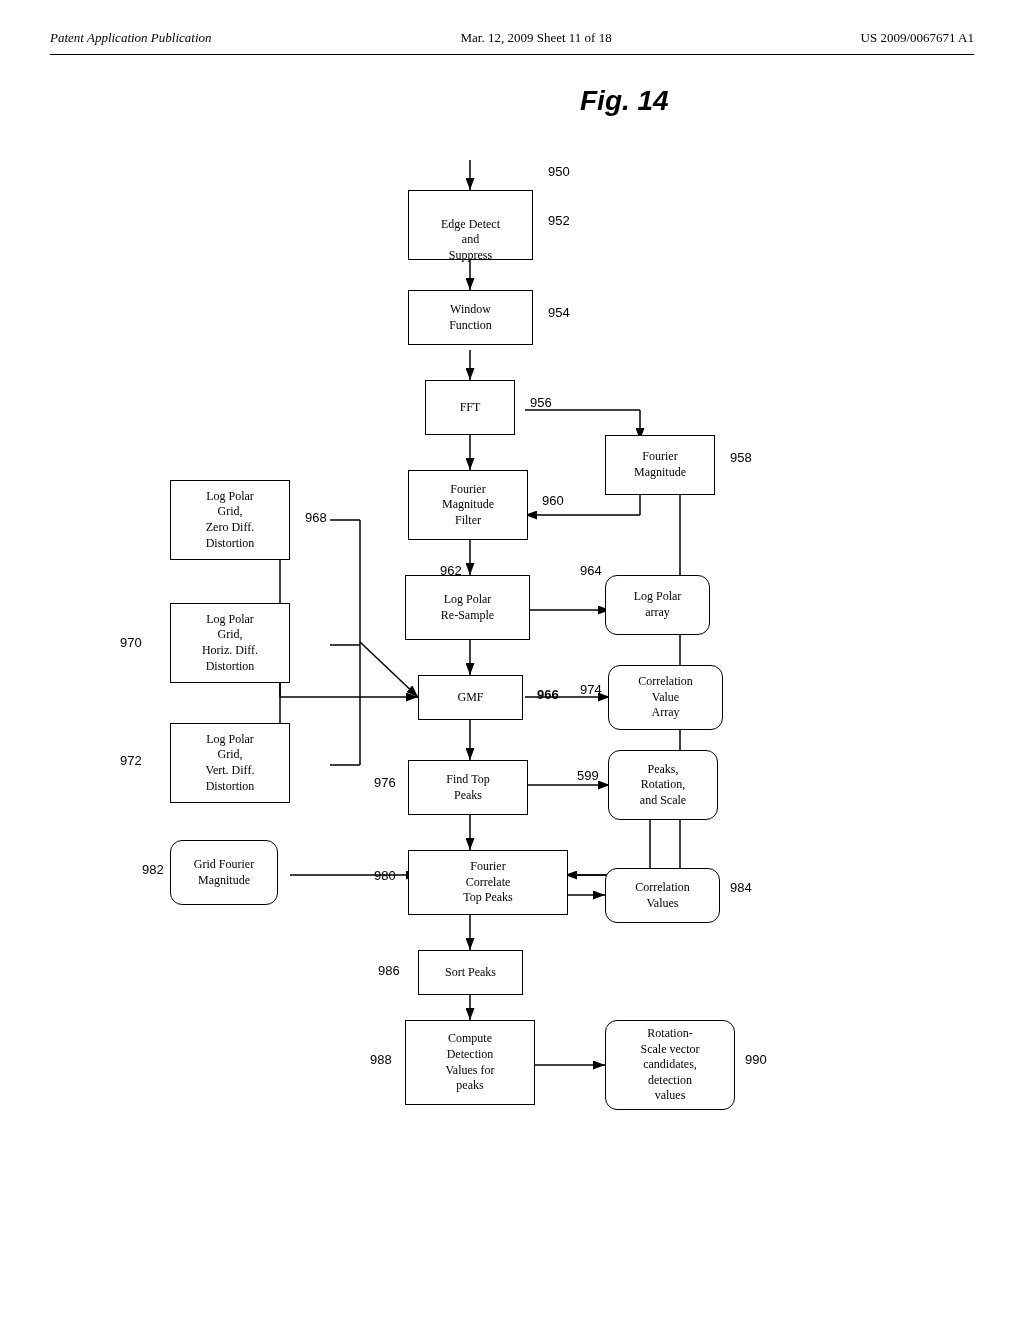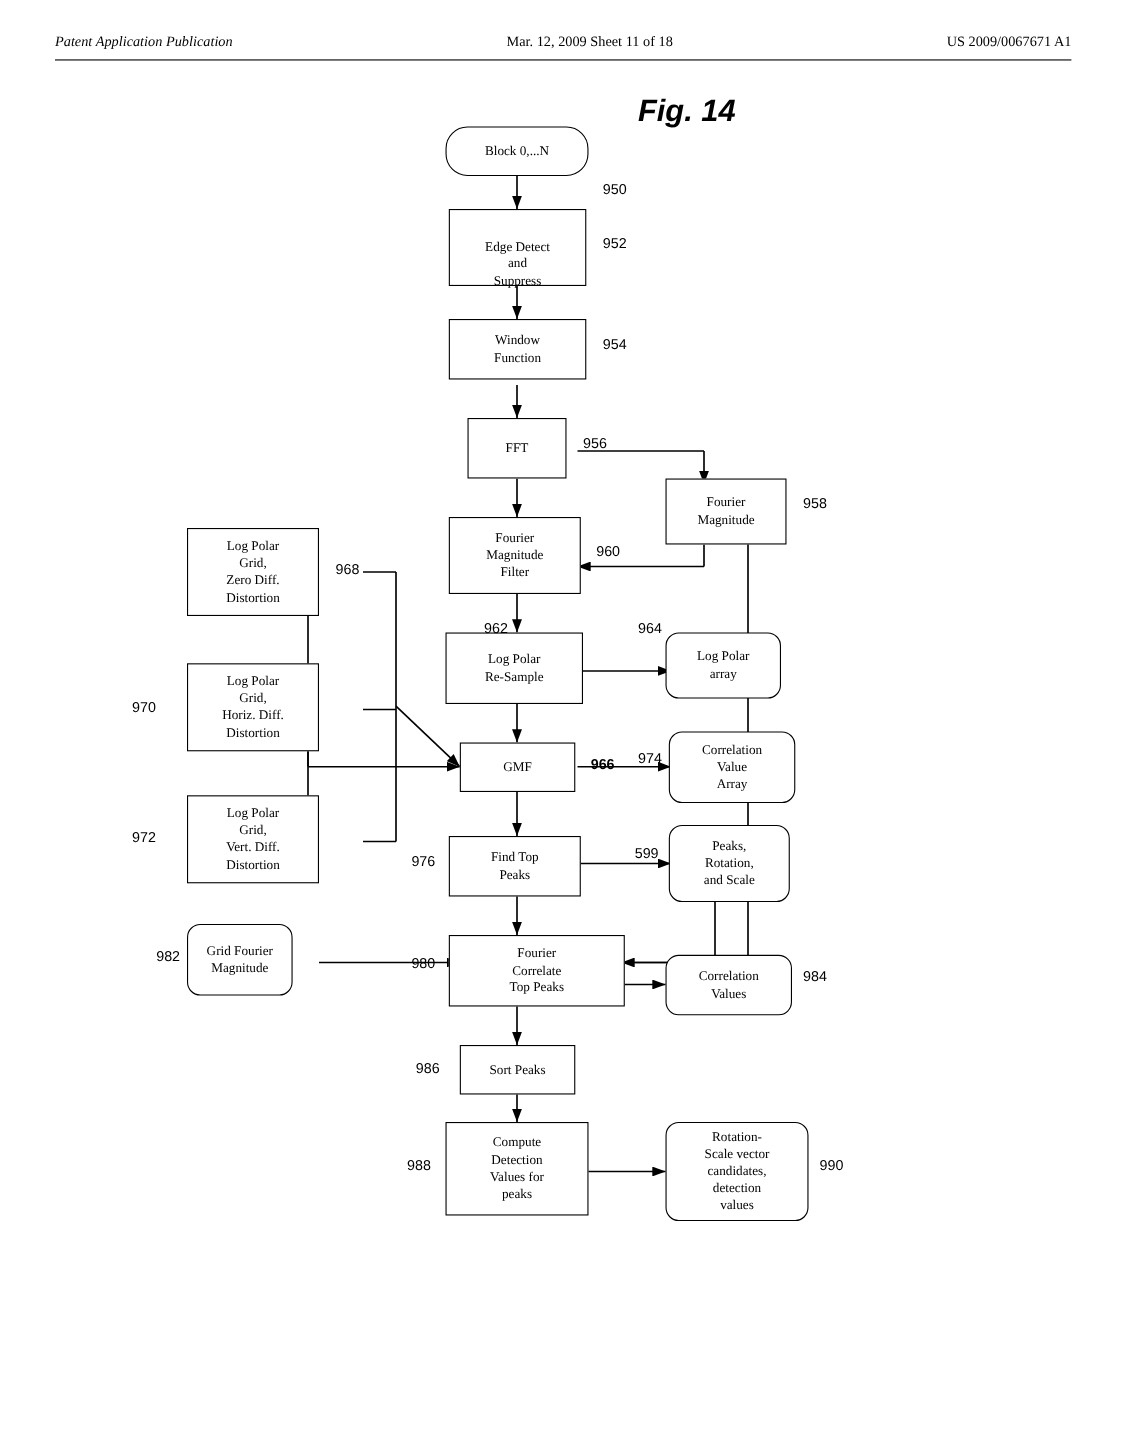--- a/index.html
+++ b/index.html
@@ -164,23 +164,20 @@
       <line x1="475" y1="820" x2="555" y2="820" stroke="#000" stroke-width="1.5" marker-end="url(#arrowhead)"></line>
 
       <line x1="420" y1="830" x2="420" y2="875" stroke="#000" stroke-width="1.5" marker-end="url(#arrowhead)"></line>
 
       <line x1="420" y1="905" x2="420" y2="945" stroke="#000" stroke-width="1.5" marker-end="url(#arrowhead)"></line>
 
       <line x1="475" y1="990" x2="555" y2="990" stroke="#000" stroke-width="1.5" marker-end="url(#arrowhead)"></line>
 
     </svg>
 
-    <div class="box box-stadium" style="left: 355px; top: 40px; width: 130px; height: 45px;">
-      <span>Block 0,...N</span>
-    </div>
     <div class="label-ref" style="left: 498px; top: 52px; margin-top: 37px;">950</div>
 
     <div class="box box-rect" style="left: 358px; top: 115px; width: 125px; height: 70px;">
       <span style="white-space: pre-line; margin-top: 30px;">Edge Detect
 and
 Suppress</span>
     </div>
     <div class="label-ref" style="left: 498px; top: 138px;">952</div>
 
     <div class="box box-rect" style="left: 358px; top: 215px; width: 125px; height: 55px;">
@@ -268,21 +265,21 @@
     </div>
     <div class="label-ref" style="left: 527px; top: 693px;">599</div>
 
     <div class="box box-rect" style="left: 358px; top: 775px; width: 160px; height: 65px;">
       <span style="white-space: pre-line;">Fourier
 Correlate
 Top Peaks</span>
     </div>
     <div class="label-ref" style="left: 324px; top: 793px;">980</div>
 
-    <div class="box box-rounded" style="left: 120px; top: 765px; width: 96px; height: 65px;">
+    <div class="box box-rounded" style="left: 120px; top: 765px; width: 108px; height: 65px;">
       <span style="white-space: pre-line;">Grid Fourier
 Magnitude</span>
     </div>
     <div class="label-ref" style="left: 92px; top: 787px;">982</div>
 
     <div class="box box-rounded" style="left: 555px; top: 793px; width: 115px; height: 55px;">
       <span style="white-space: pre-line;">Correlation
 Values</span>
     </div>
     <div class="label-ref" style="left: 680px; top: 805px;">984</div>

